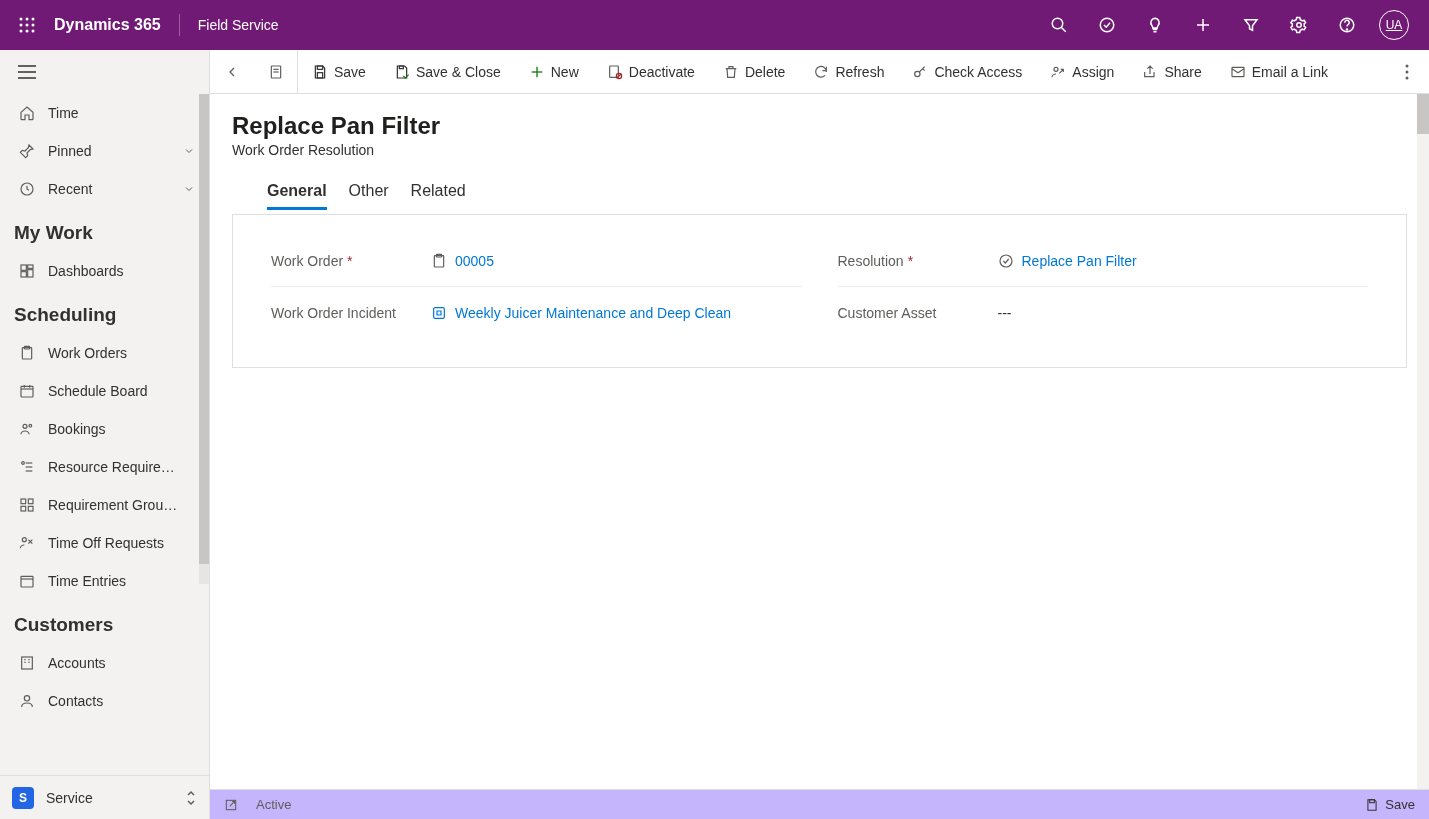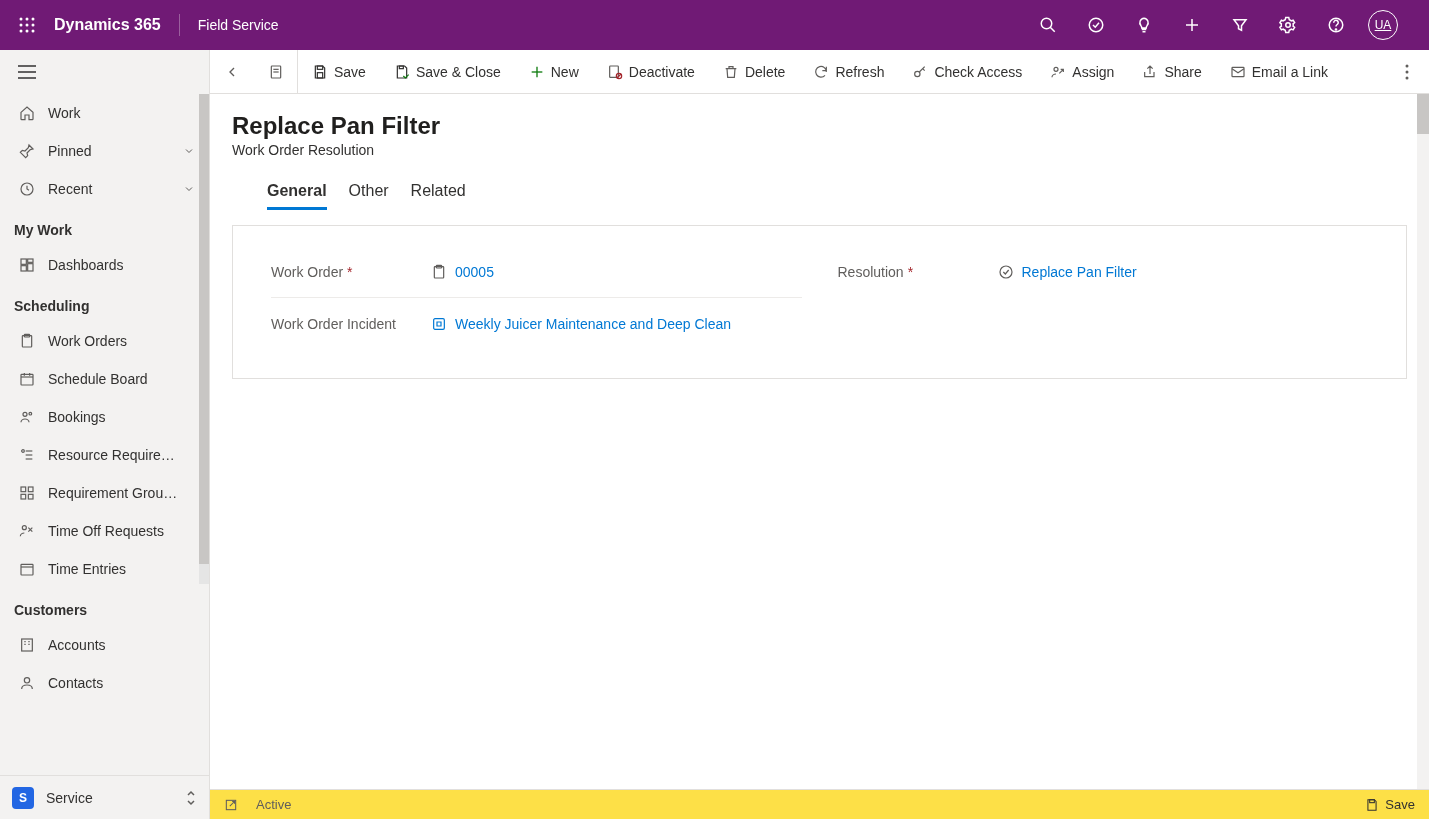--- a/index.html
+++ b/index.html
@@ -29,21 +29,21 @@
 .topbar .divider { width: 1px; height: 22px; background: rgba(255,255,255,0.3); margin: 0 18px; }
 .topbar .appname { font-size: 14px; color: #fff; }
 .topbar .spacer { flex: 1; }
 .topbar .action {
   width: 48px; height: 50px; display:flex; align-items:center; justify-content:center;
   cursor: pointer;
 }
 .topbar .avatar {
   width: 30px; height: 30px; border: 1px solid #fff; border-radius: 50%;
   display:flex; align-items:center; justify-content:center;
-  font-size: 12px; margin-left:8px; margin-right:19px;text-decoration:underline;
+  font-size: 12px; margin-left:8px; margin-right:8px;text-decoration:underline;
 }
 
 
 .body {
   flex: 1;
   display: flex;
   min-height: 0;
 }
 
 
@@ -65,21 +65,21 @@
 }
 .sidebar .item {
   display:flex; align-items:center;
   height: 38px; padding: 0 14px 0 18px;
   cursor: pointer; color:#323130;
 }
 .sidebar .item .icon { width: 18px; height:18px; display:flex; align-items:center; justify-content:center; margin-right: 12px; color:#605e5c; }
 .sidebar .item .label { flex:1; white-space: nowrap; overflow:hidden; text-overflow:ellipsis; }
 .sidebar .item .chev { color:#605e5c; }
 .sidebar .group-title {
-  font-weight: 600; font-size: 14px; padding: 14px 14px 8px 14px; color:#323130;
+  font-weight: 600; font-size: 19px; padding: 14px 14px 8px 14px; color:#323130;
 }
 .sidebar .area-switch {
   height: 44px; border-top:1px solid #e1dfdd;
   display:flex; align-items:center; padding:0 12px; cursor:pointer;
 }
 .sidebar .area-switch .badge {
   width:22px;height:22px;background:#2266e3;color:#fff;border-radius:4px;
   display:flex;align-items:center;justify-content:center;font-size:12px;font-weight:600;margin-right:12px;
 }
 .sidebar .area-switch .arrows { margin-left:auto; color:#605e5c; }
@@ -119,41 +119,41 @@
 .record-sub { font-size: 14px; color:#323130; margin-top:2px; }
 
 
 .tabs { display:flex; gap:22px; margin-top:18px; border-bottom:1px solid transparent;margin-left:35px; }
 .tab { font-size:16px; padding: 6px 0 10px 0; cursor:pointer; color:#323130; position:relative; }
 .tab.active { font-weight:600; }
 .tab.active::after { content:""; position:absolute; left:0; right:0; bottom:0; height:3px; background:#0078d4; }
 
 
 .card {
-  border:1px solid #e1dfdd; margin-top:14px; padding: 20px 20px 28px 20px;
+  border:1px solid #e1dfdd; margin-top:3px; padding: 20px 20px 28px 20px;
   display:flex;
 }
 .col { flex:1; padding: 0 18px; }
 .field { display:flex; align-items:center; height:52px; border-bottom:1px solid #edebe9; }
 .field:last-child { border-bottom:none; }
 .field .flabel { width:160px; color:#605e5c; display:flex; align-items:center; }
 .field .req { color:#a4262c; margin-left:4px; }
 .field .fvalue { flex:1; display:flex; align-items:center; gap:8px; }
 .field .fvalue .link { color:#0078d4; font-weight:400; cursor:pointer; }
 .field .fvalue .vicon { color:#605e5c; }
 
 
 .content-scroll {
   position:absolute; right:0; top:44px; bottom:30px; width:12px; background:#f3f2f1;
 }
 .content-scroll .thumb { position:absolute; top:0; left:0; width:12px; height:40px; background:#c8c6c4; }
 
 
 .statusbar {
-  height:30px; border-top:1px solid #e1dfdd; background:#fde047;
+  height:30px; border-top:1px solid #e1dfdd; background:#c4b5fd;
   display:flex; align-items:center; padding:0 14px; font-size:13px; color:#605e5c;
 }
 .statusbar .sicon { margin-right:18px; }
 .statusbar .right { margin-left:auto; display:flex; align-items:center; gap:6px; cursor:pointer; color:#323130; }
 
 svg { display:block; }
 </style>
 </head>
 <body>
 
@@ -229,21 +229,21 @@
           <line x1="0" y1="13" x2="18" y2="13"></line>
         </svg>
     </div>
     <div class="section-list">
       <div class="item">
         <span class="icon">
             <svg width="16" height="16" viewBox="0 0 24 24" fill="none" stroke="currentColor" stroke-width="1.8">
               <path d="M3 11l9-8 9 8v10a1 1 0 01-1 1h-5v-7h-6v7H4a1 1 0 01-1-1z"></path>
             </svg>
           </span>
-        <span class="label">Work</span>
+        <span class="label">Time</span>
       </div>
       <div class="item">
         <span class="icon">
             <svg width="16" height="16" viewBox="0 0 24 24" fill="none" stroke="currentColor" stroke-width="1.8">
               <path d="M15 3l6 6-4 1-5 5 1 4-3 3-8-8 3-3 4 1 5-5z"></path>
             </svg>
           </span>
         <span class="label">Pinned</span>
         <span class="chev">
             <svg width="12" height="12" viewBox="0 0 24 24" fill="none" stroke="currentColor" stroke-width="2">
@@ -557,20 +557,28 @@
             <div class="fvalue">
               <span class="vicon">
                   <svg width="16" height="16" viewBox="0 0 24 24" fill="none" stroke="currentColor" stroke-width="1.8">
                     <circle cx="12" cy="12" r="9"></circle>
                     <path d="M8 12l3 3 5-6"></path>
                   </svg>
                 </span>
               <span class="link">Replace Pan Filter</span>
             </div>
           </div>
+          <div class="field">
+            <div class="flabel">
+                <span>Customer Asset</span>
+              </div>
+            <div class="fvalue">
+              <span>---</span>
+            </div>
+          </div>
         </div>
       </div>
     </div>
 
     <div class="content-scroll">
       <div class="thumb"></div>
     </div>
 
     <div class="statusbar">
       <span class="sicon">

